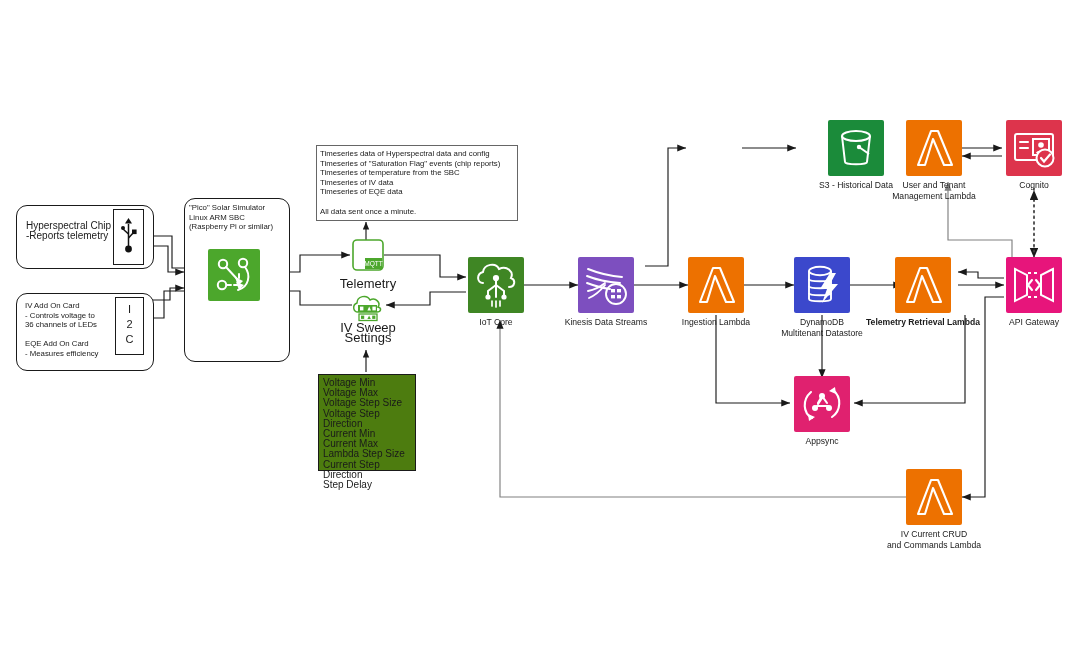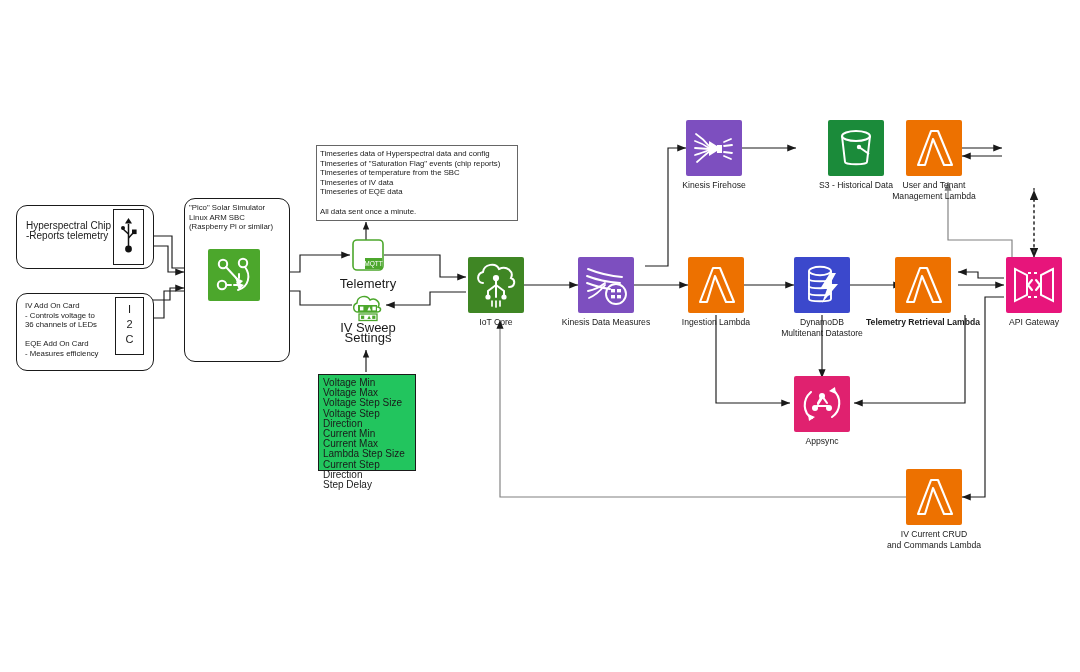--- a/index.html
+++ b/index.html
@@ -10,21 +10,21 @@
 
   .node{position:absolute;}
   .tile{width:56px;height:56px;border-radius:2px;position:relative;}
   .tile svg{position:absolute;left:0;top:0;width:56px;height:56px;}
   .cap{position:absolute;top:60px;left:50%;transform:translateX(-50%);
        width:190px;text-align:center;font-size:8.6px;line-height:10.5px;color:#1a1a1a;
        white-space:pre-line;}
 
   .rbox{position:absolute;border:1.3px solid #1a1a1a;border-radius:11px;background:#fff;}
   .sbox{position:absolute;border:1px solid #666;background:#fff;}
-  .pbox{position:absolute;border:1.1px solid #1a1a1a;background:#22c55e;}
+  .pbox{position:absolute;border:1.1px solid #1a1a1a;background:#4d7c0f;}
   .txt{position:absolute;font-size:10px;line-height:10.2px;white-space:pre-line;color:#1a1a1a;}
   .txt.sm{font-size:7.8px;line-height:9.6px;}
   .port{position:absolute;border:1.2px solid #1a1a1a;background:#fff;}
   .i2c{position:absolute;width:100%;text-align:center;font-size:11px;line-height:15px;color:#1a1a1a;}
   .ggtile{position:absolute;width:52px;height:52px;border-radius:2px;}
   .mqttwrap{position:absolute;}
   .mlabel{position:absolute;top:40px;left:50%;transform:translateX(-50%);
           width:120px;text-align:center;font-size:13px;line-height:10.2px;color:#1a1a1a;white-space:pre-line;}
 </style>
 </head>
@@ -236,45 +236,23 @@
         </g>
         <circle cx="38" cy="37" r="10" fill="none" stroke="#fff" stroke-width="1.9"></circle>
         <g fill="#fff">
           <rect x="33" y="32" width="4" height="3.4"></rect>
           <rect x="39" y="32" width="4" height="3.4"></rect>
           <rect x="33" y="38" width="4" height="3.4"></rect>
           <rect x="39" y="38" width="4" height="3.4"></rect>
         </g>
       </svg>
     </div>
-    <div class="cap">Kinesis Data Measures</div>
-  </div>
-
-  <div class="node" style="left:686px;top:120px;">
-    <div class="tile" style="background:#7D4FBF;">
-      <svg viewBox="0 0 56 56">
-        <g stroke="#fff" stroke-width="1.8" fill="none" stroke-linecap="round">
-          <path d="M10,14 C16,18 20,22 23,26"></path>
-          <path d="M9,21 C15,23 19,25 23,28"></path>
-          <path d="M9,28 L23,29"></path>
-          <path d="M9,35 C15,33 19,32 23,30"></path>
-          <path d="M11,42 C17,37 21,33 24,31"></path>
-        </g>
-        <path d="M23,21 L31,26 L31,31 L23,36 z" fill="#fff"></path>
-        <rect x="31" y="25" width="5" height="8" fill="#fff"></rect>
-        <g stroke="#fff" stroke-width="1.8" fill="none" stroke-linecap="round">
-          <path d="M38,22 L45,19"></path>
-          <path d="M38,26 L46,25"></path>
-          <path d="M38,32 L46,33"></path>
-          <path d="M38,36 L45,39"></path>
-        </g>
-      </svg>
-    </div>
-    <div class="cap">Kinesis Firehose</div>
-  </div>
+    <div class="cap">Kinesis Data Streams</div>
+  </div>
+
 
   <div class="node" style="left:796px;top:120px;margin-left:32px;">
     <div class="tile" style="background:#1B8B3A;">
       <svg viewBox="0 0 56 56">
         <g stroke="#fff" stroke-width="2" fill="none">
           <ellipse cx="28" cy="16" rx="14" ry="5"></ellipse>
           <path d="M14,16 L17,42 C17,45 39,45 39,42 L42,16"></path>
           <path d="M31,27 L41,34"></path>
         </g>
         <circle cx="31" cy="27" r="2.2" fill="#fff"></circle>
@@ -327,20 +305,37 @@
       <svg viewBox="0 0 56 56">
         <g stroke="#fff" stroke-width="2.1" fill="none" stroke-linejoin="round">
           <path d="M12,45 L25,11 L32,11 L46,45 L38,45 L27,19 L19,45 z"></path>
         </g>
       </svg>
     </div>
     <div class="cap">User and Tenant
 Management Lambda</div>
   </div>
 
+  <div class="node" style="left:1006px;top:120px;">
+    <div class="tile" style="background:#DD344C;">
+      <svg viewBox="0 0 56 56">
+        <rect x="9" y="14" width="38" height="26" rx="2" fill="none" stroke="#fff" stroke-width="2"></rect>
+        <g stroke="#fff" stroke-width="2" stroke-linecap="round">
+          <path d="M14,22 L22,22"></path>
+            <path d="M14,28 L22,28"></path>
+        </g>
+        <rect x="27" y="19" width="16" height="16" fill="none" stroke="#fff" stroke-width="2"></rect>
+        <circle cx="35" cy="25" r="2.8" fill="#fff"></circle>
+        <path d="M30,33 C30,29.5 40,29.5 40,33" fill="#fff"></path>
+        <circle cx="39" cy="38" r="8.5" fill="#DD344C" stroke="#fff" stroke-width="2"></circle>
+        <path d="M35,38 L38,41.5 L44,34.5" fill="none" stroke="#fff" stroke-width="2.2" stroke-linecap="round"></path>
+      </svg>
+    </div>
+    <div class="cap">Cognito</div>
+  </div>
 
   <div class="node" style="left:1006px;top:257px;">
     <div class="tile" style="background:#E7157B;">
       <svg viewBox="0 0 56 56">
         <path d="M9,12 L21,18 L21,38 L9,44 z" fill="none" stroke="#fff" stroke-width="2"></path>
         <path d="M47,12 L35,18 L35,38 L47,44 z" fill="none" stroke="#fff" stroke-width="2"></path>
         <g stroke="#fff" stroke-width="2" stroke-dasharray="3,3">
           <path d="M22,16 L34,16"></path>
             <path d="M22,40 L34,40"></path>
         </g>

